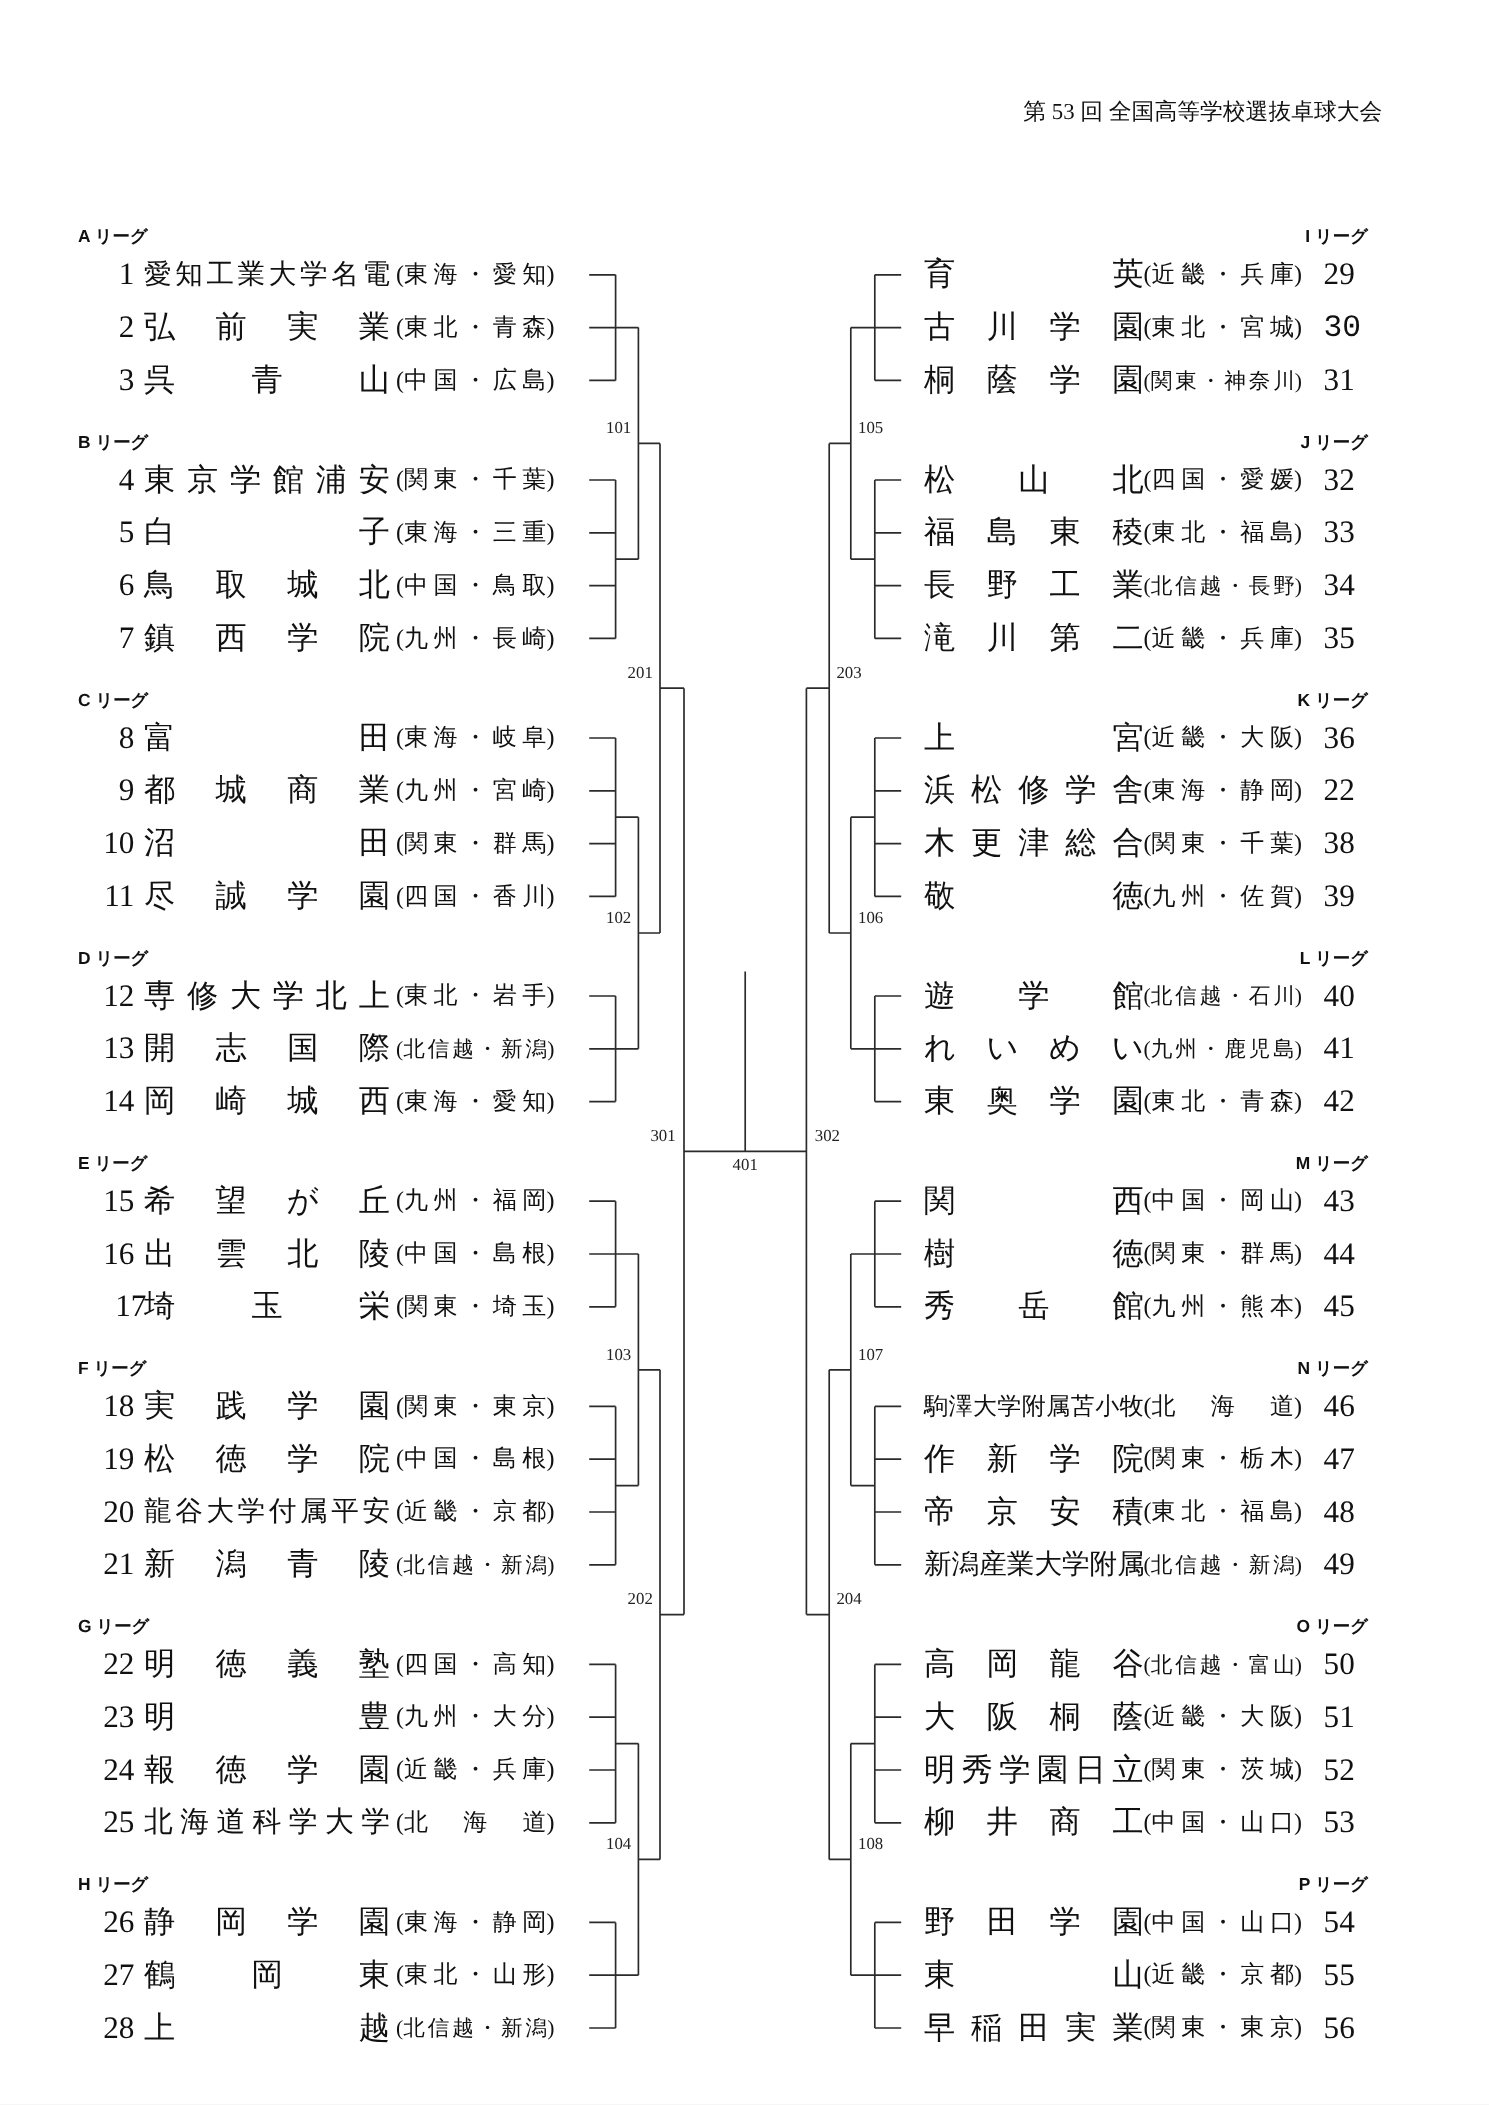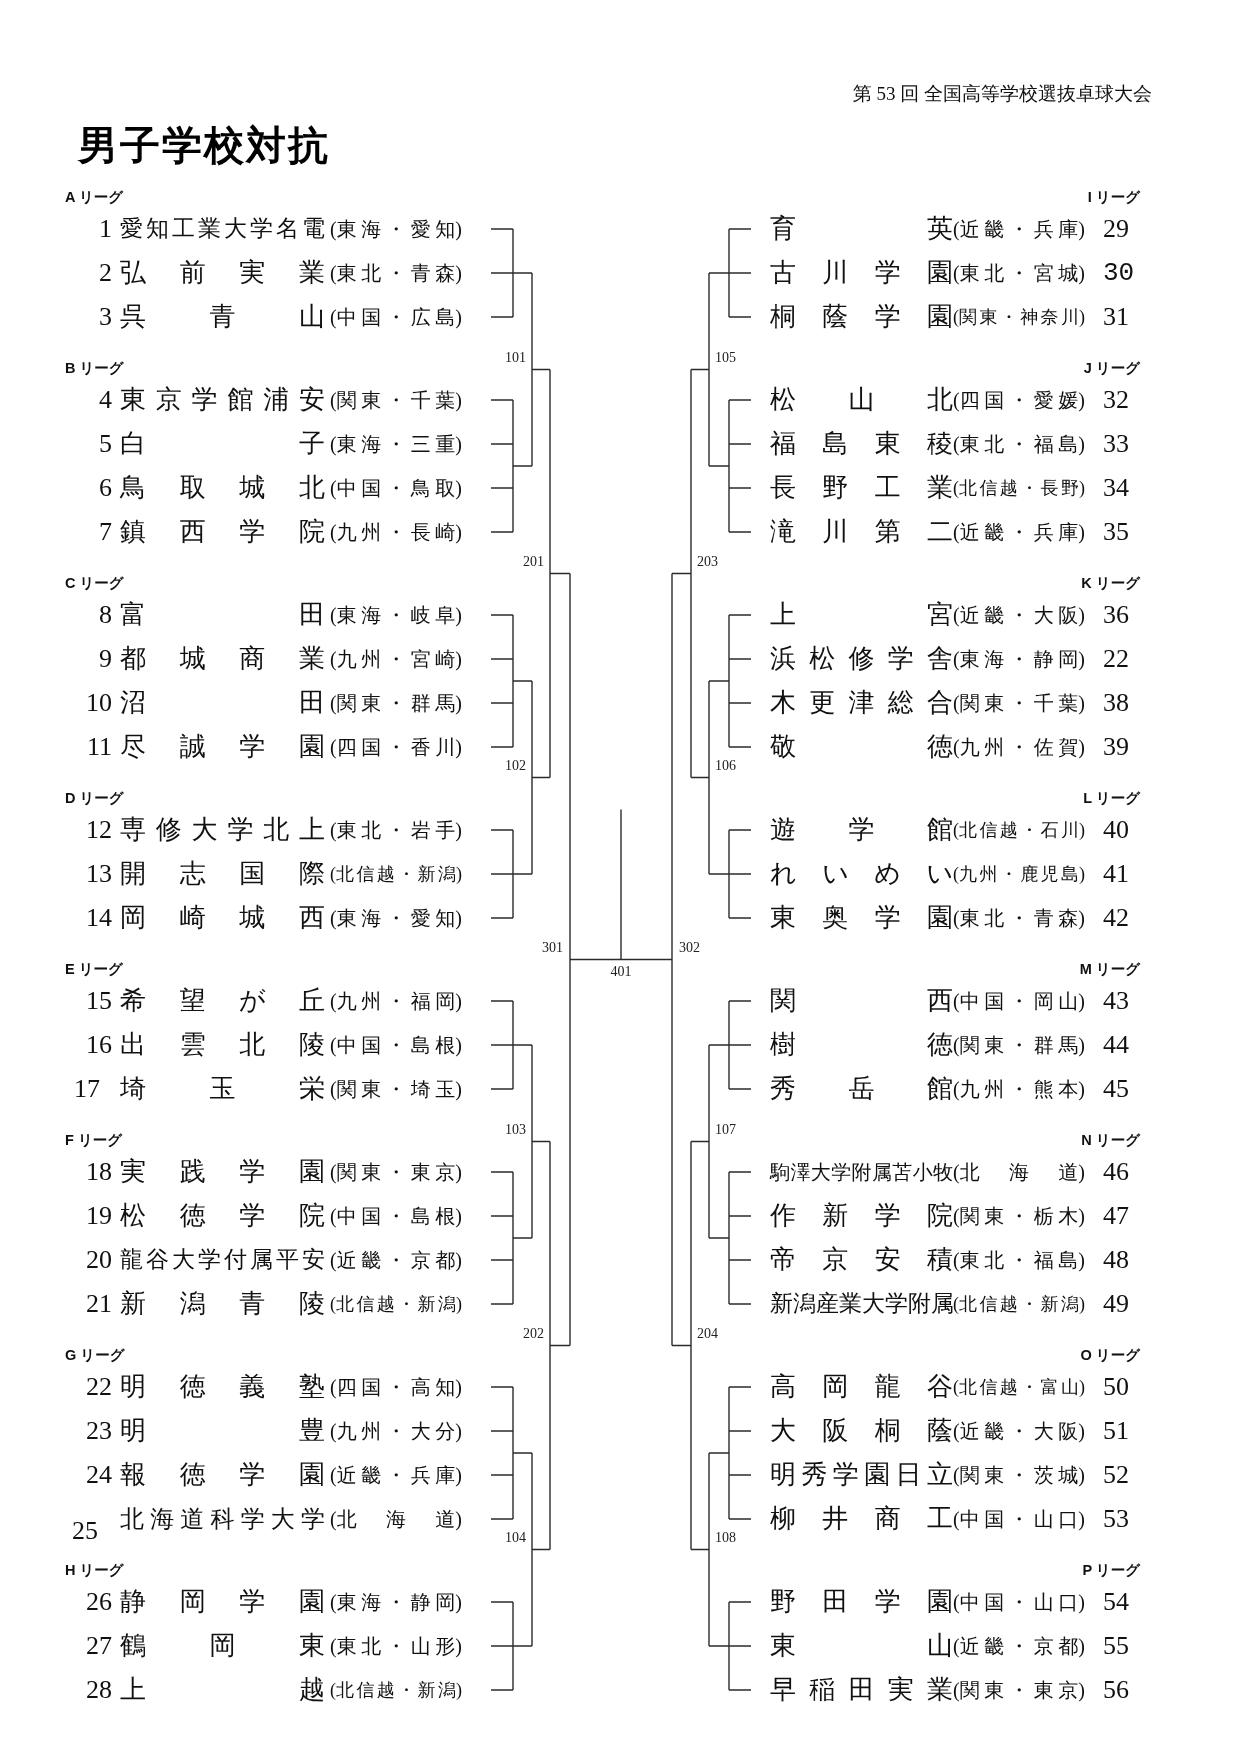--- a/index.html
+++ b/index.html
@@ -27,21 +27,20 @@
   .t-region .ri{flex:1;display:flex;justify-content:space-between;}
   .match-label{font-size:14px;line-height:14px;color:#222;white-space:nowrap;}
   .match-label.ra{text-align:right;}
   .match-label.ctr{text-align:center;}
   svg.lines{position:absolute;left:0;top:0;}
 </style>
 </head>
 <body>
 
 <div class="page">
-  <div class="abs page-title" style="left:78px;top:118px;">男子学校対抗</div>
 
   <div class="abs event-block" style="left:652px;top:82px;width:500px;">
     <div>第 53 回 全国高等学校選抜卓球大会</div>
   </div>
 
   <svg class="lines" width="1241" height="1754">
     <path id="bracket-path" fill="none" stroke-width="1.4" d="M491 229H513M491 273H513M491 317H513M513 229V317M513 273H532M491 400H513M491 444H513M491 488H513M491 532H513M513 400V532M513 466H532M491 615H513M491 659H513M491 703H513M491 747H513M513 615V747M513 681H532M491 830H513M491 874H513M491 918H513M513 830V918M513 874H532M491 1001H513M491 1045H513M491 1089H513M513 1001V1089M513 1045H532M491 1172H513M491 1216H513M491 1260H513M491 1304H513M513 1172V1304M513 1238H532M491 1387H513M491 1431H513M491 1475H513M491 1519H513M513 1387V1519M513 1453H532M491 1602H513M491 1646H513M491 1690H513M513 1602V1690M513 1646H532M532 273V466M532 369.5H550M532 681V874M532 777.5H550M532 1045V1238M532 1141.5H550M532 1453V1646M532 1549.5H550M550 369.5V777.5M550 573.5H570M550 1141.5V1549.5M550 1345.5H570M570 573.5V1345.5M751 229H729M751 273H729M751 317H729M729 229V317M729 273H709M751 400H729M751 444H729M751 488H729M751 532H729M729 400V532M729 466H709M751 615H729M751 659H729M751 703H729M751 747H729M729 615V747M729 681H709M751 830H729M751 874H729M751 918H729M729 830V918M729 874H709M751 1001H729M751 1045H729M751 1089H729M729 1001V1089M729 1045H709M751 1172H729M751 1216H729M751 1260H729M751 1304H729M729 1172V1304M729 1238H709M751 1387H729M751 1431H729M751 1475H729M751 1519H729M729 1387V1519M729 1453H709M751 1602H729M751 1646H729M751 1690H729M729 1602V1690M729 1646H709M709 273V466M709 369.5H691M709 681V874M709 777.5H691M709 1045V1238M709 1141.5H691M709 1453V1646M709 1549.5H691M691 369.5V777.5M691 573.5H672M691 1141.5V1549.5M691 1345.5H672M672 573.5V1345.5M570 959.5H672M621 959.5V809.5" stroke="#2b2b2b"></path>
   </svg>
 
   <div id="rows-layer">
@@ -366,21 +365,21 @@
             <span>中</span>
             <span>国</span>
             <span>・</span>
             <span>島</span>
             <span>根</span>
           </span>
           <span>)</span>
         </div>
       </div>
       <div class="" style="position: absolute; left: 0px; top: 1072px; width: 1241px; height: 34px;">
-        <div class="abs row-text t-num" style="left: 46px; top: 0px; width: 54px; font-family: Liberation Serif, serif;">17</div>
+        <div class="abs row-text t-num" style="left: 68px; top: 0px; width: 54px; font-family: Liberation Serif, serif;">17</div>
         <div class="abs row-text t-name" style="left: 120px; top: 0px; width: 205px; font-size: 26px;">
           <span>埼</span>
           <span>玉</span>
           <span>栄</span>
         </div>
         <div class="abs row-text t-region" style="left: 330px; top: 0px; width: 132px; font-size: 20px;">
           <span>(</span>
           <span class="ri">
             <span>関</span>
             <span>東</span>
@@ -530,21 +529,21 @@
             <span>近</span>
             <span>畿</span>
             <span>・</span>
             <span>兵</span>
             <span>庫</span>
           </span>
           <span>)</span>
         </div>
       </div>
       <div class="" style="position: absolute; left: 0px; top: 1502px; width: 1241px; height: 34px;">
-        <div class="abs row-text t-num" style="left: 58px; top: 12px; width: 54px; text-align: center;">25</div>
+        <div class="abs row-text t-num" style="left: 58px; top: 0px; width: 54px;">25</div>
         <div class="abs row-text t-name" style="left: 120px; top: 0px; width: 205px; font-size: 24px;">
           <span>北</span>
           <span>海</span>
           <span>道</span>
           <span>科</span>
           <span>学</span>
           <span>大</span>
           <span>学</span>
         </div>
         <div class="abs row-text t-region" style="left: 330px; top: 0px; width: 132px; font-size: 20px;">

